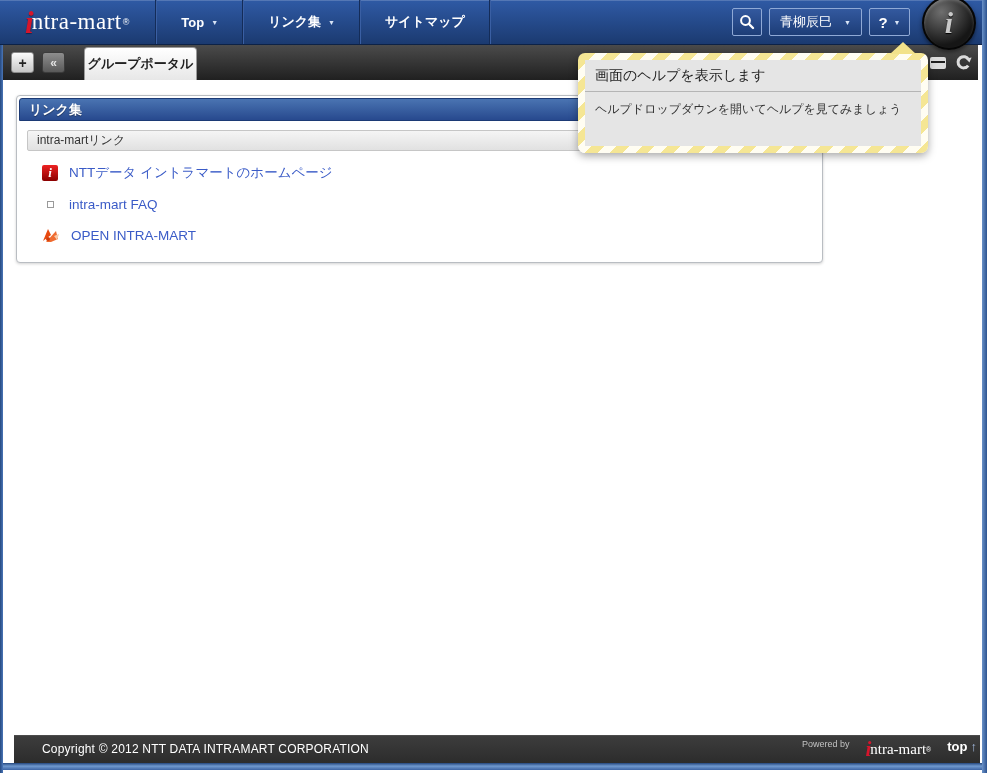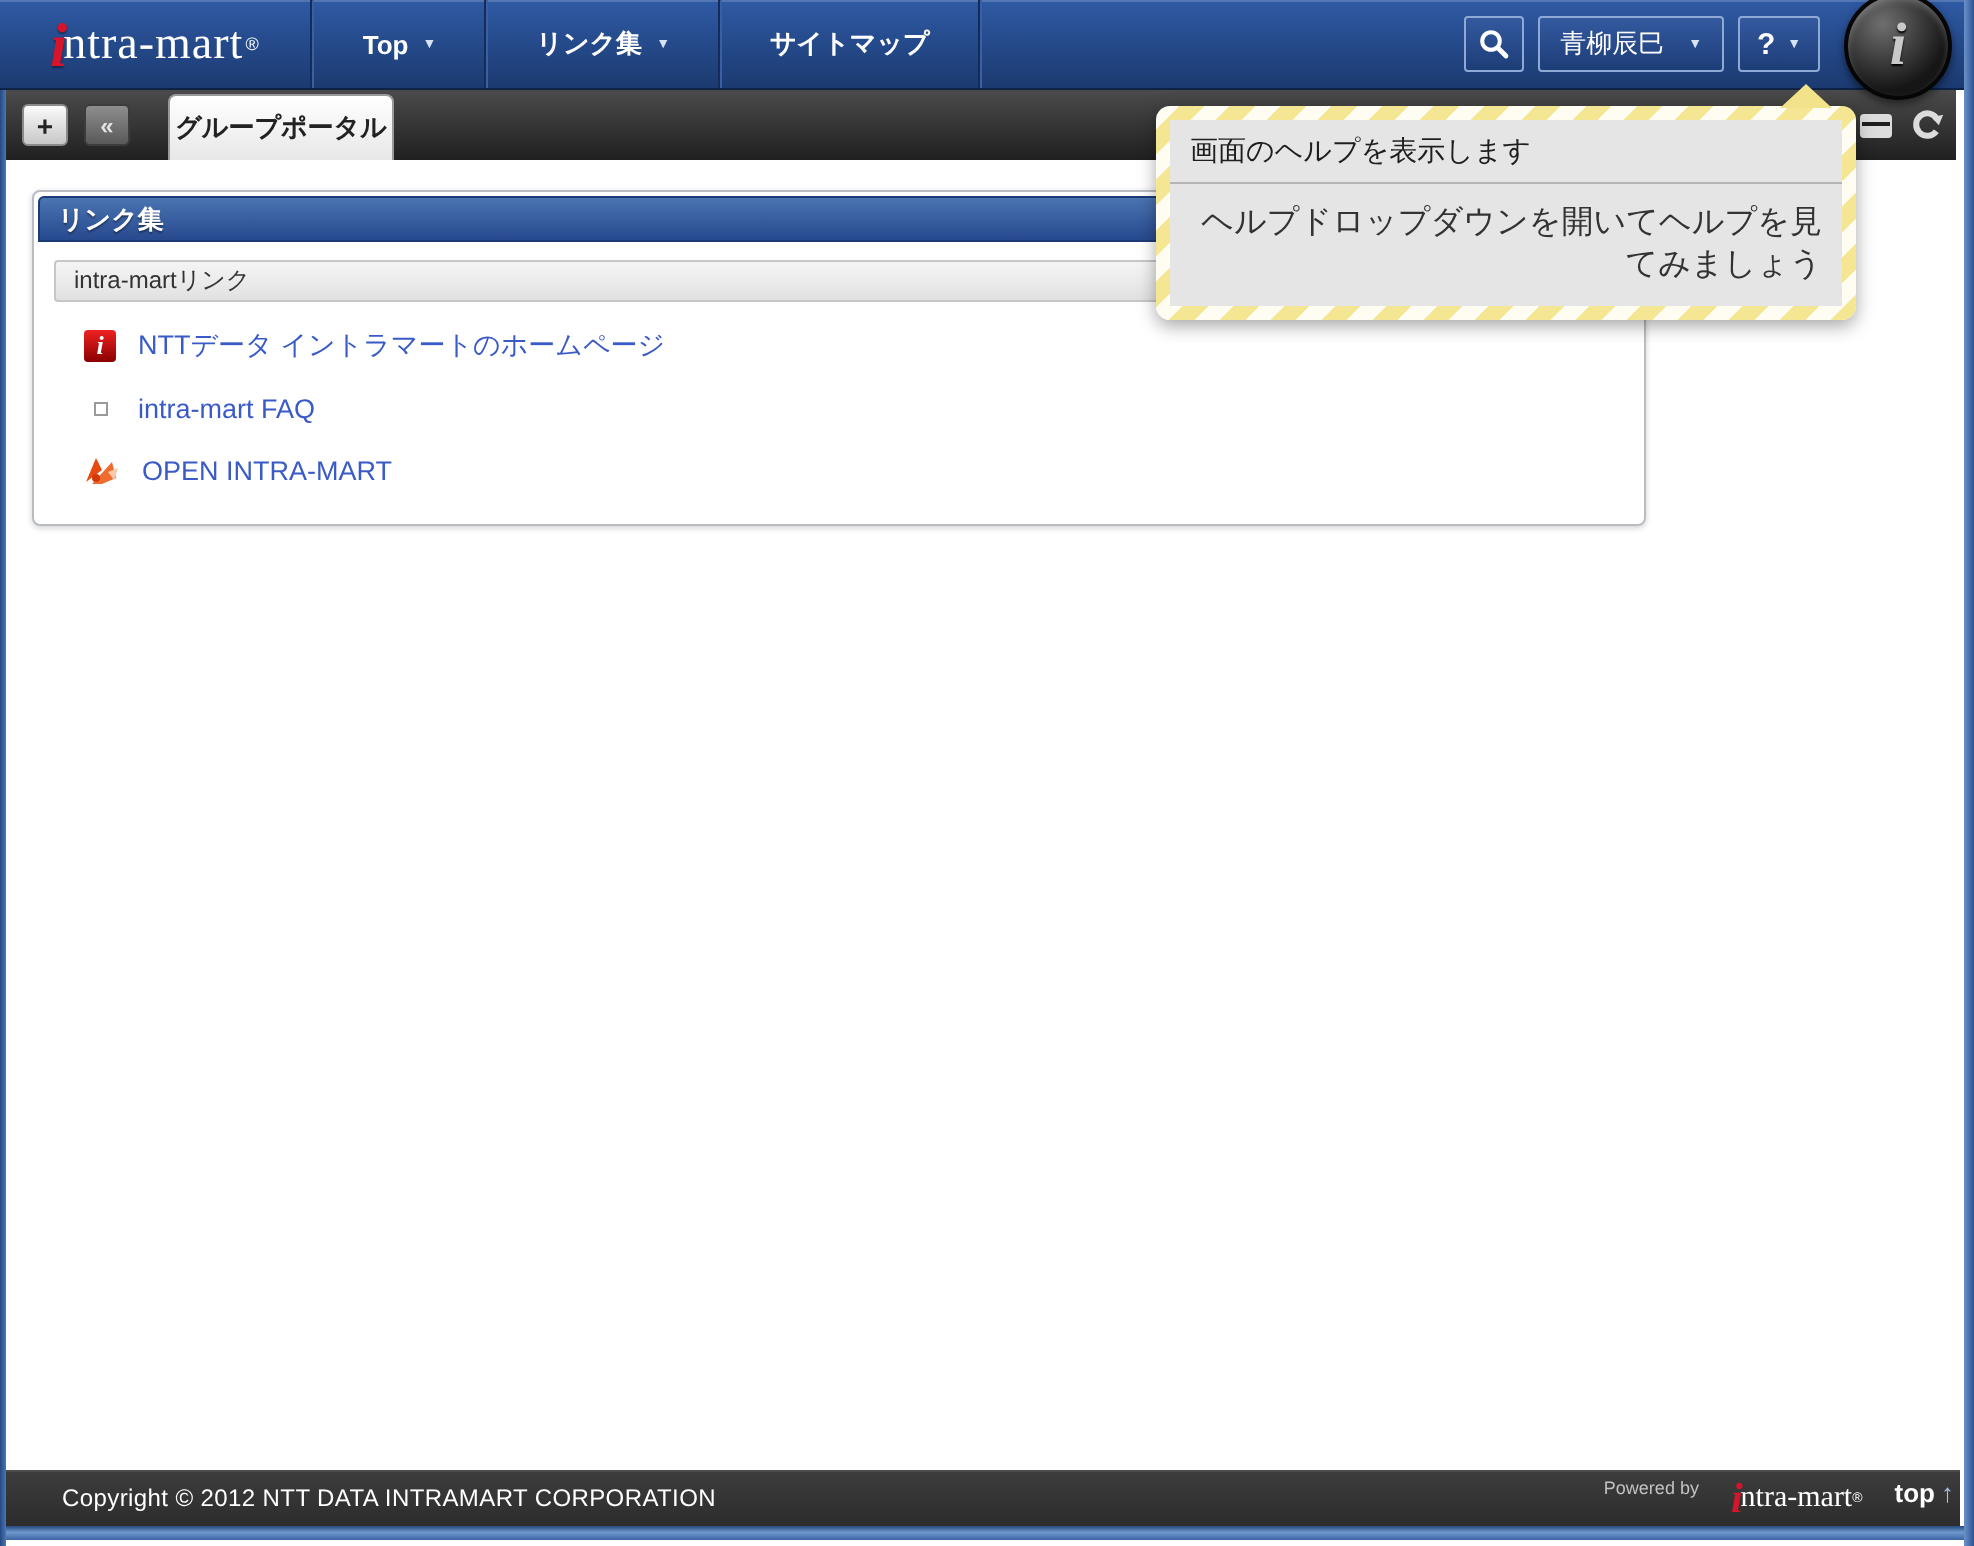--- a/index.html
+++ b/index.html
@@ -97,24 +97,24 @@
   .tooltip { position:absolute; left:578px; top:53px; width:350px; z-index:40;
     border-radius:7px; padding:7px;
     background:repeating-linear-gradient(-45deg,#f5e694 0 9px,#fffdf2 9px 18px);
     box-shadow:0 3px 9px rgba(0,0,0,.35); }
   .tooltip-arrow { position:absolute; top:-11px; right:12px; width:0; height:0;
     border-left:13px solid transparent; border-right:13px solid transparent;
     border-bottom:12px solid #f2e28a; }
   .tooltip-inner { background:#e5e5e5;font-family:Liberation Serif, serif; }
   .tooltip-title { font-size:14px; color:#1e1e1e; padding:7px 10px 6px;
     border-bottom:1px solid #b5b5b5; }
-  .tooltip-body { font-size:16px; color:#333; padding:9px 10px 10px;text-align:right; }
-
-  
-  .footer { position:absolute; left:3px; right:7px; top:735px; height:28px;
+  .tooltip-body { font-size:12px; color:#333; padding:9px 10px 28px; }
+
+  
+  .footer { position:absolute; left:14px; right:7px; top:735px; height:28px;
     background:linear-gradient(#3d3d3d,#2c2c2c); display:flex; align-items:center;
     color:#fff; z-index:7; box-shadow:inset 0 1px 0 rgba(255,255,255,.08); }
   .footer-copy { font-size:12px; margin-left:28px; letter-spacing:.2px; }
   .footer-right { margin-left:auto; display:flex; align-items:flex-start; gap:16px; margin-right:3px; }
   .powered { font-size:9px; color:#c2c2c2; }
   .footer-logo { display:flex; align-items:center; cursor:default; }
   .footer-logo .f-i { font-family:"Liberation Serif",serif; font-style:italic; font-weight:bold;
     color:#d6152c; font-size:21px; line-height:1; margin-right:-1px; }
   .footer-logo .f-rest { font-family:"Liberation Serif",serif; color:#fff; font-size:15px; }
   .footer-logo .f-reg { color:#fff; font-size:7px; vertical-align:9px; }

